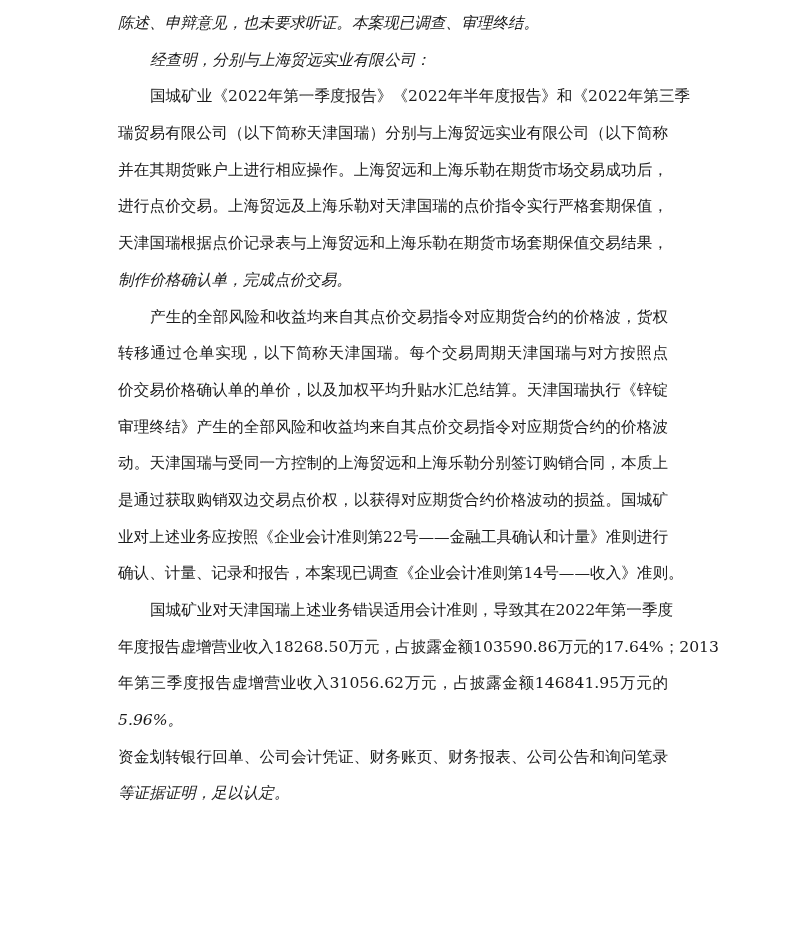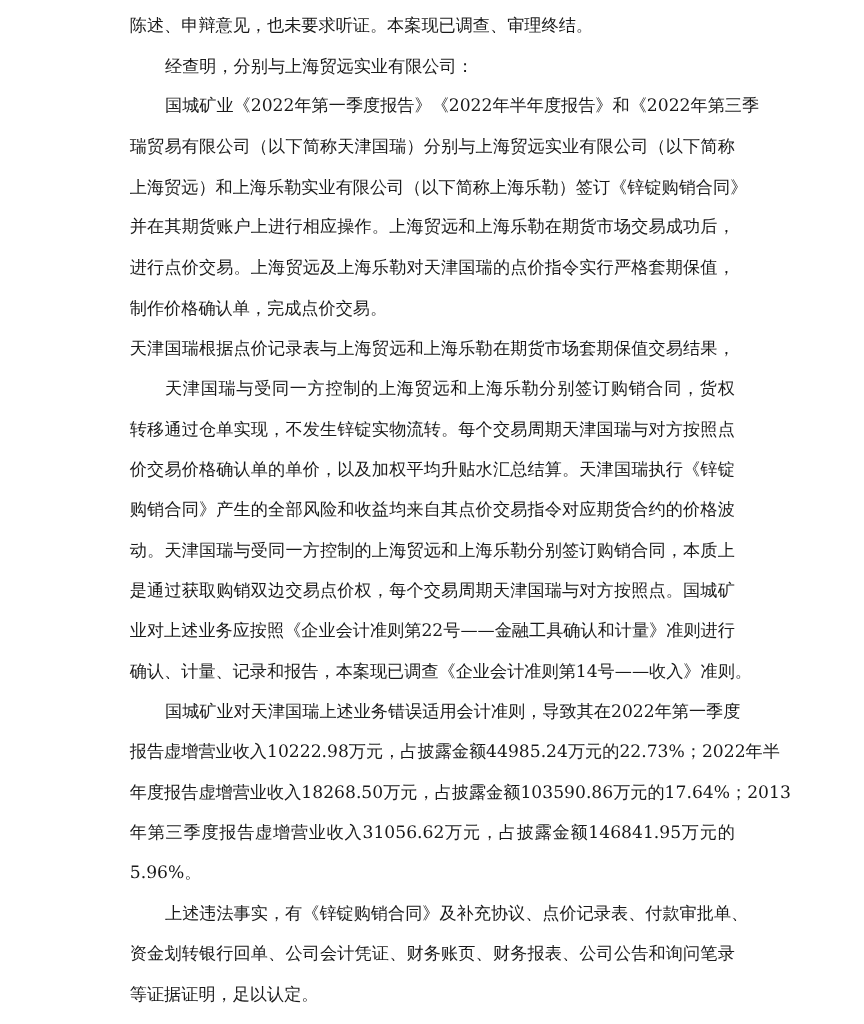--- a/index.html
+++ b/index.html
@@ -34,20 +34,21 @@
       justify-content: flex-start;
     }
     .line .txt {
       display: block;
       width: 100%;
       text-align: justify;
       text-align-last: justify;
     }
     .line.last .txt {
       text-align-last: left;
+      font-style: italic;
     }
     .line.indent .txt {
       padding-left: 32px;
       box-sizing: border-box;
     }
   </style>
 </head>
 <body>
 
 <div class="page">
@@ -65,85 +66,76 @@
   </div>
 
   <div class="paragraph">
     <div class="line indent">
         <span class="txt">国城矿业《2022年第一季度报告》《2022年半年度报告》和《2022年第三季</span>
       </div>
     <div class="line">
         <span class="txt">瑞贸易有限公司（以下简称天津国瑞）分别与上海贸远实业有限公司（以下简称</span>
       </div>
     <div class="line">
-        <span class="txt">上海贸远）和上海乐勒实业有限公司（以下简称上海乐勒）签订《锌锭购销合同》</span>
-      </div>
-    <div class="line">
         <span class="txt">并在其期货账户上进行相应操作。上海贸远和上海乐勒在期货市场交易成功后，</span>
       </div>
     <div class="line">
         <span class="txt">进行点价交易。上海贸远及上海乐勒对天津国瑞的点价指令实行严格套期保值，</span>
       </div>
+    <div class="line">
+        <span class="txt">天津国瑞根据点价记录表与上海贸远和上海乐勒在期货市场套期保值交易结果，</span>
+      </div>
     <div class="line last">
         <span class="txt">制作价格确认单，完成点价交易。</span>
-      </div>
-    <div class="line">
-        <span class="txt">天津国瑞根据点价记录表与上海贸远和上海乐勒在期货市场套期保值交易结果，</span>
       </div>
   </div>
 
   <div class="paragraph">
     <div class="line indent">
-        <span class="txt">天津国瑞与受同一方控制的上海贸远和上海乐勒分别签订购销合同，货权</span>
+        <span class="txt">产生的全部风险和收益均来自其点价交易指令对应期货合约的价格波，货权</span>
       </div>
     <div class="line">
-        <span class="txt">转移通过仓单实现，不发生锌锭实物流转。每个交易周期天津国瑞与对方按照点</span>
+        <span class="txt">转移通过仓单实现，以下简称天津国瑞。每个交易周期天津国瑞与对方按照点</span>
       </div>
     <div class="line">
         <span class="txt">价交易价格确认单的单价，以及加权平均升贴水汇总结算。天津国瑞执行《锌锭</span>
       </div>
     <div class="line">
-        <span class="txt">购销合同》产生的全部风险和收益均来自其点价交易指令对应期货合约的价格波</span>
+        <span class="txt">审理终结》产生的全部风险和收益均来自其点价交易指令对应期货合约的价格波</span>
       </div>
     <div class="line">
         <span class="txt">动。天津国瑞与受同一方控制的上海贸远和上海乐勒分别签订购销合同，本质上</span>
       </div>
     <div class="line">
-        <span class="txt">是通过获取购销双边交易点价权，每个交易周期天津国瑞与对方按照点。国城矿</span>
+        <span class="txt">是通过获取购销双边交易点价权，以获得对应期货合约价格波动的损益。国城矿</span>
       </div>
     <div class="line">
         <span class="txt">业对上述业务应按照《企业会计准则第22号——金融工具确认和计量》准则进行</span>
       </div>
     <div class="line">
         <span class="txt">确认、计量、记录和报告，本案现已调查《企业会计准则第14号——收入》准则。</span>
       </div>
   </div>
 
   <div class="paragraph">
     <div class="line indent">
         <span class="txt">国城矿业对天津国瑞上述业务错误适用会计准则，导致其在2022年第一季度</span>
       </div>
     <div class="line">
-        <span class="txt">报告虚增营业收入10222.98万元，占披露金额44985.24万元的22.73%；2022年半</span>
-      </div>
-    <div class="line">
         <span class="txt">年度报告虚增营业收入18268.50万元，占披露金额103590.86万元的17.64%；2013</span>
       </div>
     <div class="line">
         <span class="txt">年第三季度报告虚增营业收入31056.62万元，占披露金额146841.95万元的</span>
       </div>
     <div class="line last">
         <span class="txt">5.96%。</span>
       </div>
   </div>
 
   <div class="paragraph">
-    <div class="line indent">
-        <span class="txt">上述违法事实，有《锌锭购销合同》及补充协议、点价记录表、付款审批单、</span>
-      </div>
     <div class="line">
         <span class="txt">资金划转银行回单、公司会计凭证、财务账页、财务报表、公司公告和询问笔录</span>
       </div>
     <div class="line last">
         <span class="txt">等证据证明，足以认定。</span>
       </div>
   </div>
 
 </div>
 

